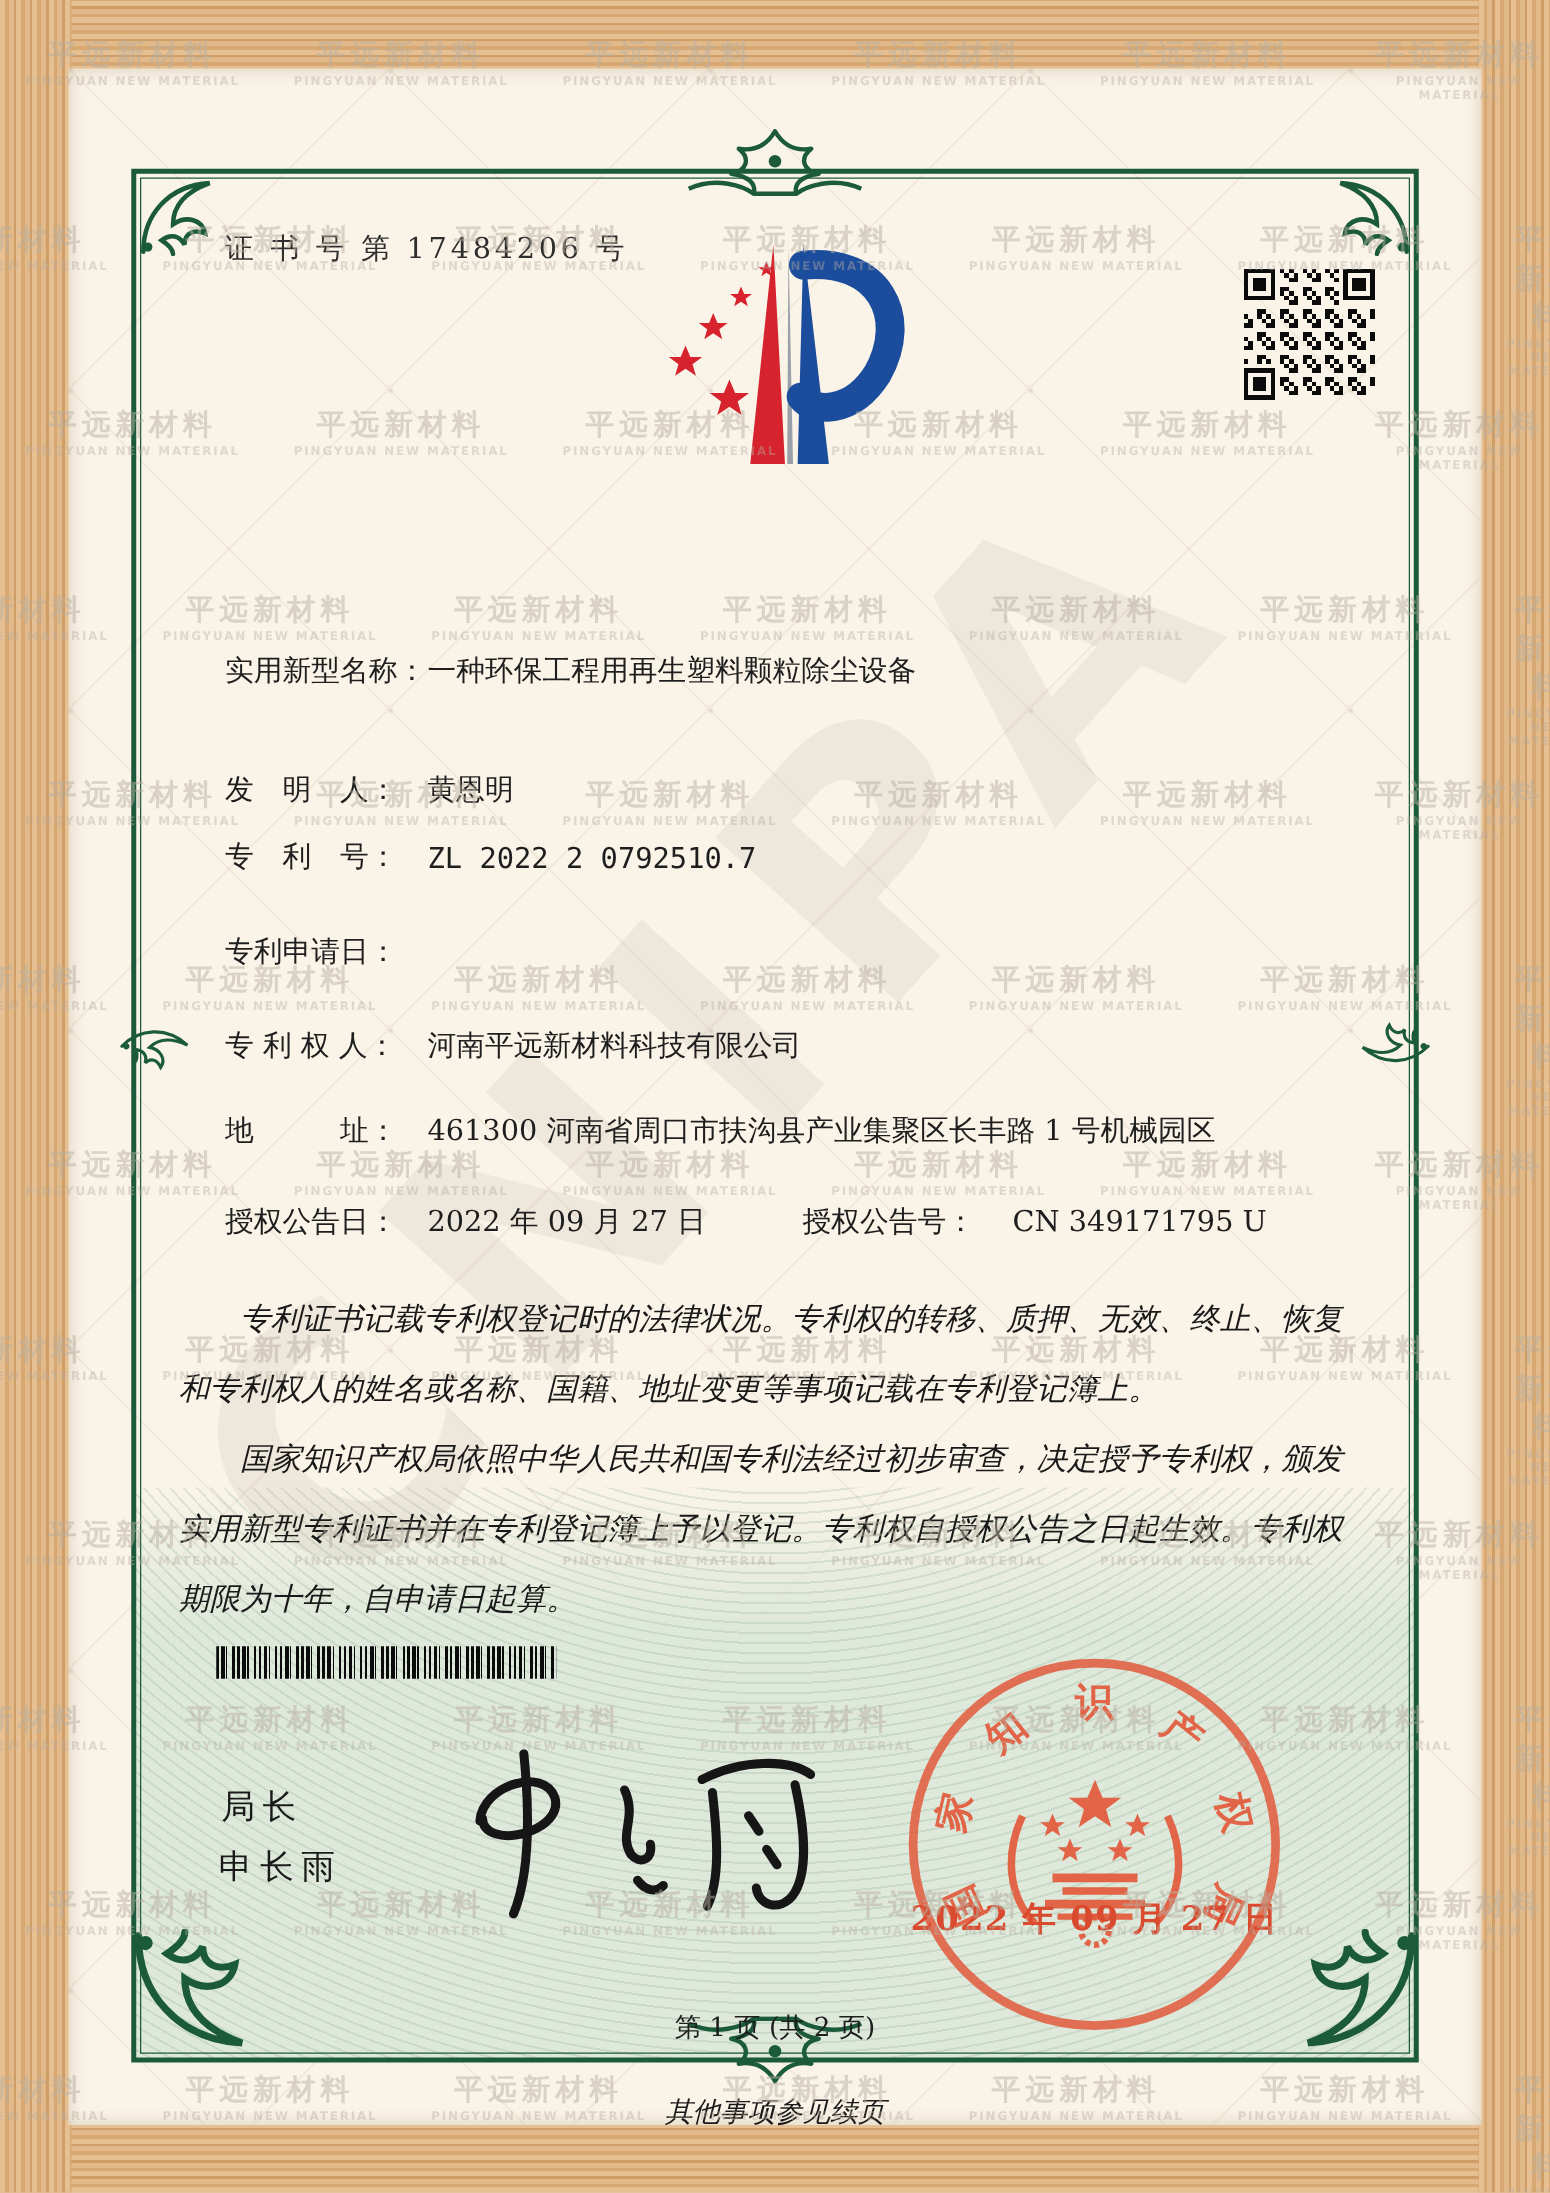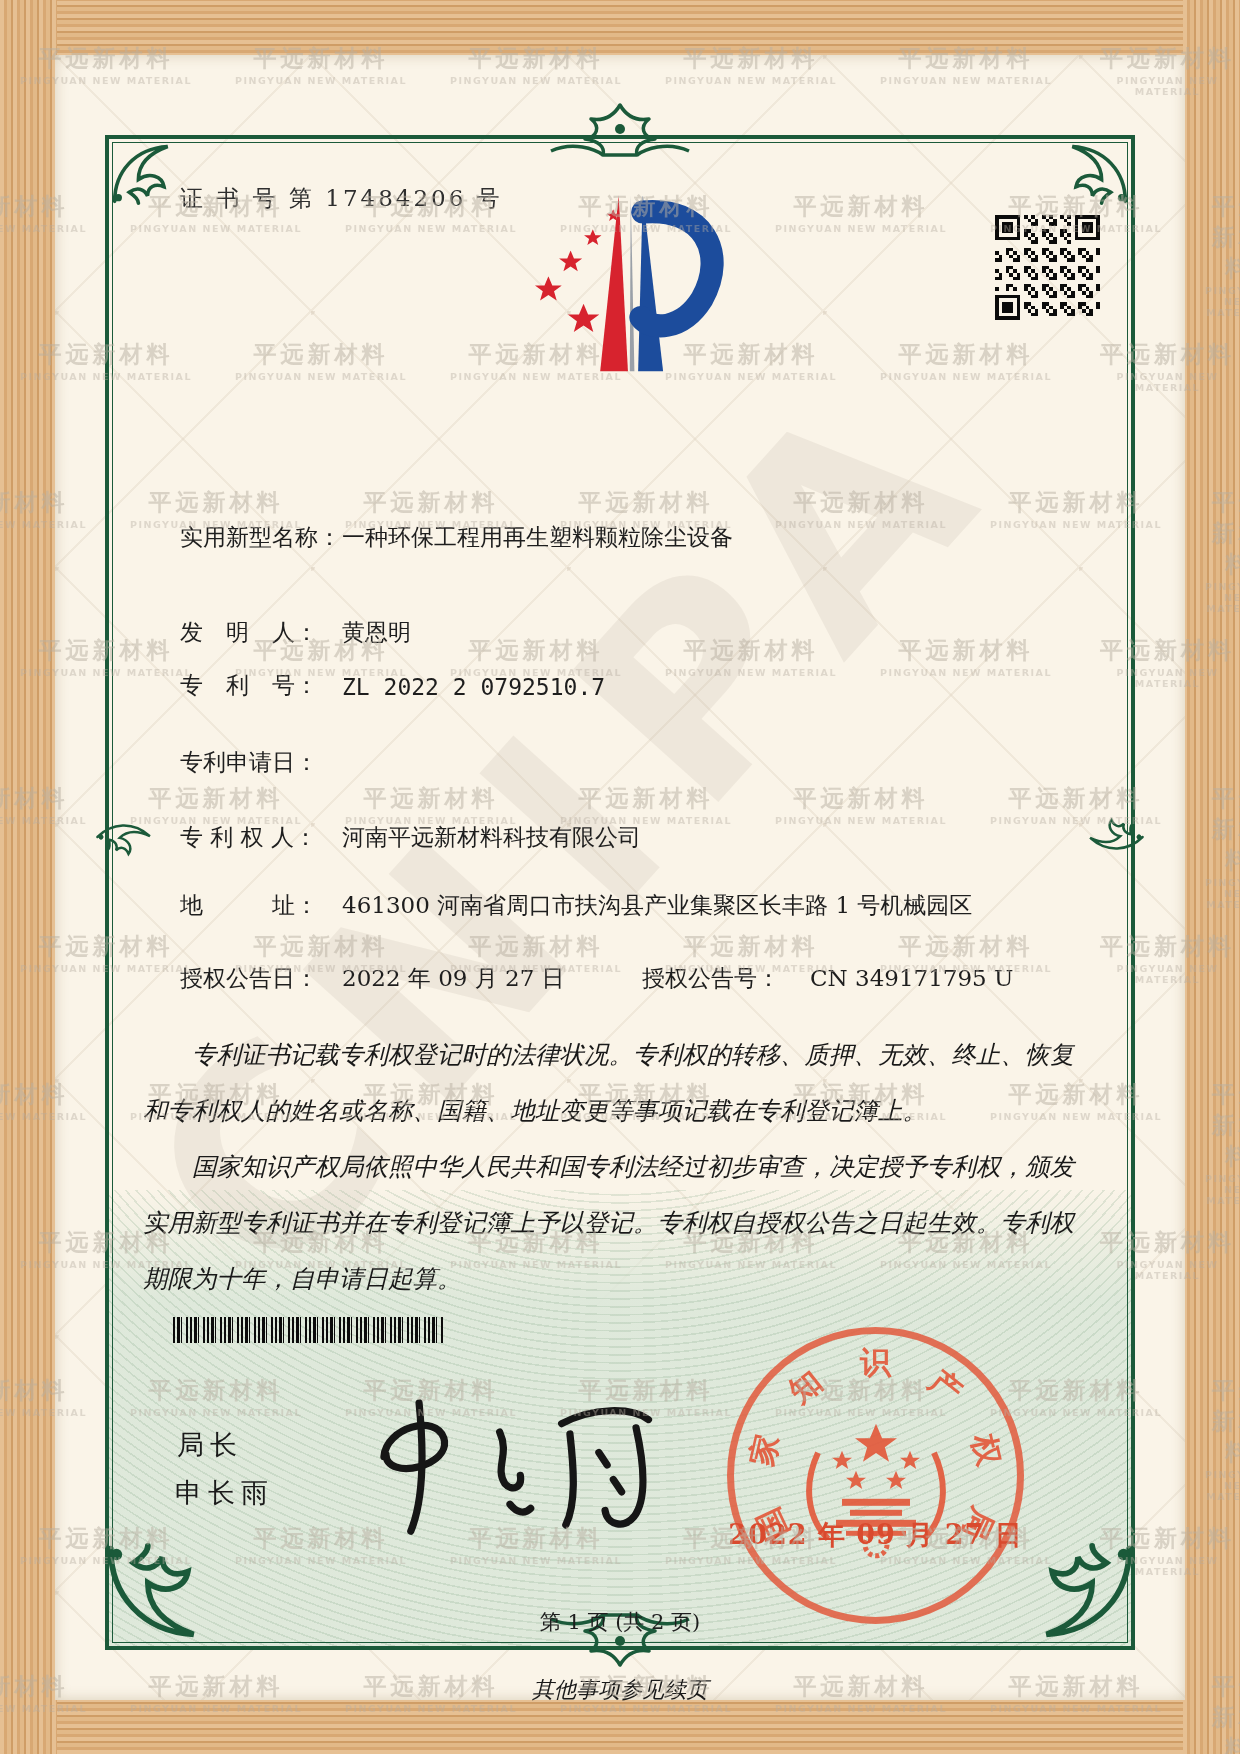--- a/index.html
+++ b/index.html
@@ -24,21 +24,21 @@
       linear-gradient(-45deg, transparent 49.7%, rgba(205,190,170,.38) 49.7% 50.3%, transparent 50.3%);
     background-size:256px 256px,256px 256px,256px 256px;}
   .guilloche{position:absolute;left:53px;top:1135px;width:1024px;height:457px;z-index:1;pointer-events:none;
     background:
       repeating-radial-gradient(circle at 50% -420px, rgba(120,160,125,.20) 0 1.6px, transparent 1.6px 8px),
       linear-gradient(180deg, rgba(222,233,220,0) 0, rgba(221,232,218,.95) 110px, rgba(221,232,218,.95) 100%);}
   .big-wm{position:absolute;left:150px;top:1020px;z-index:2;pointer-events:none;
     font-family:"DejaVu Sans","Liberation Sans",sans-serif;font-weight:bold;font-size:270px;
     letter-spacing:38px;color:rgba(170,158,140,.14);transform:rotate(-48deg);transform-origin:0 50%;white-space:nowrap;}
   
-  #wm-layer{position:absolute;inset:0;z-index:3;pointer-events:none;overflow:hidden;margin-top:15px;}
+  #wm-layer{position:absolute;inset:0;z-index:3;pointer-events:none;overflow:hidden;}
   .wm{position:absolute;text-align:center;font-family:"DejaVu Sans","Liberation Sans",sans-serif;}
   .wm .cn{display:block;font-size:23px;font-weight:bold;letter-spacing:4px;color:rgba(183,175,162,.50);}
   .wm .en{display:block;font-size:9.5px;font-weight:bold;letter-spacing:1.5px;color:rgba(183,175,162,.42);margin-top:1px;}
   
   .gborder{position:absolute;left:50px;top:80px;width:1030px;height:1515px;z-index:4;
     border:4px solid #1b5a3a;box-sizing:border-box;pointer-events:none;}
   .gborder::after{content:"";position:absolute;inset:3px;border:1.5px solid #1b5a3a;}
   .orn{position:absolute;z-index:5;color:#1b5a3a;pointer-events:none;}
   .orn svg{display:block;}
   

